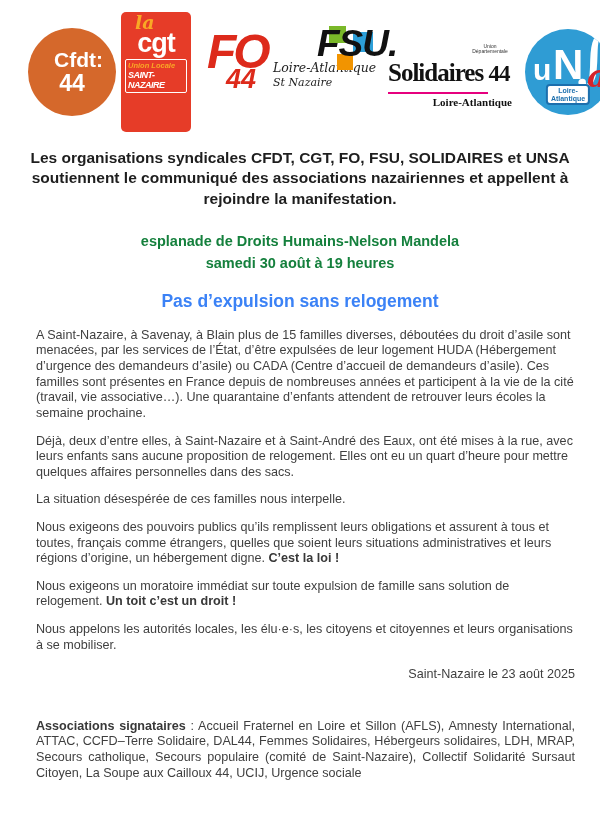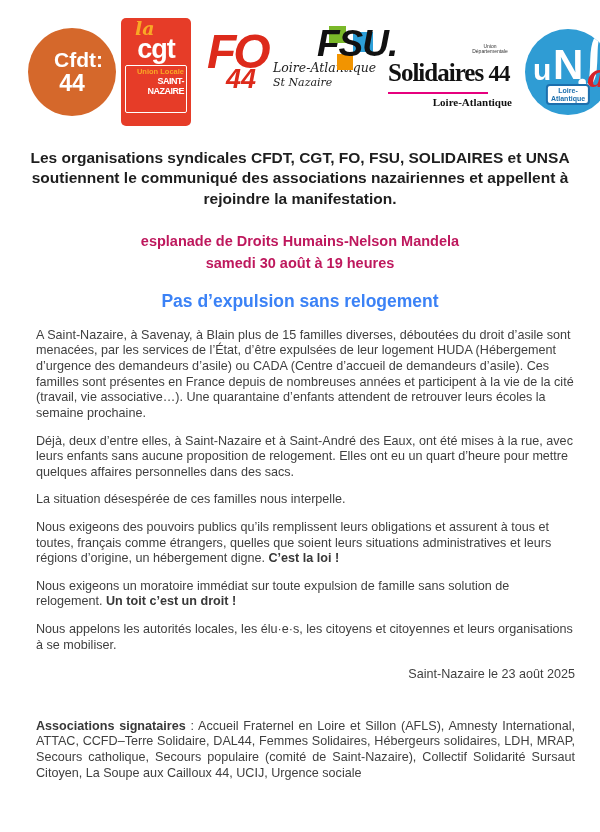--- a/index.html
+++ b/index.html
@@ -17,27 +17,27 @@
   .cfdt-circle {
     width:88px; height:88px; border-radius:50%;
     display:flex; flex-direction:column; align-items:center; justify-content:center;
     color:#fff; flex:0 0 auto;
   }
   .cfdt-circle .l1 { font-weight:bold; font-size:21px; letter-spacing:0;margin-left:13px; }
   .cfdt-circle .l2 { font-weight:bold; font-size:23px; margin-top:-2px; }
 
   
   .cgt-box {
-    width:70px; height:108px; border-radius:5px; flex:0 0 auto;
+    width:70px; height:120px; border-radius:5px; flex:0 0 auto;
     display:flex; flex-direction:column; align-items:center; overflow:hidden;
   }
   .cgt-la { font-family:"DejaVu Serif", serif; font-style:italic; font-weight:bold;
             font-size:19px; color:#F9A825; line-height:17px; margin:2px 0 0 14px; align-self:flex-start;}
   .cgt-main { color:#fff; font-weight:bold; font-size:27px; line-height:24px; letter-spacing:-1px; }
-  .cgt-sub { border:1px solid #fff; border-radius:2px; margin-top:4px; padding:1px 2px 16px; text-align:right; width:62px; }
+  .cgt-sub { border:1px solid #fff; border-radius:2px; margin-top:4px; padding:1px 2px 2px; text-align:left; width:62px;font-style:italic; }
   .cgt-sub .s1 { color:#F9A825; font-size:7.5px; font-weight:bold; display:block; }
   .cgt-sub .s2 { color:#fff; font-size:9px; font-weight:bold; display:block; letter-spacing:-0.5px; }
 
   
   .fo-box { width:72px; flex:0 0 auto; position:relative; height:96px; }
   .fo-main { font-size:48px; font-weight:900; font-style:italic; line-height:44px; letter-spacing:-3px; position:absolute; top:6px; left:11px; }
   .fo-sub  { font-size:27px; font-weight:900; font-style:italic; position:absolute; top:40px; left:30px; }
 
   
   .fsu-box { width:110px; flex:0 0 auto; position:relative; height:96px; }
@@ -124,21 +124,21 @@
       <span class="unsa-badge">
         <span>Loire-</span>
         <span>Atlantique</span>
       </span>
     </div>
 
   </div>
 
   <div class="heading">Les organisations syndicales CFDT, CGT, FO, FSU, SOLIDAIRES et UNSA soutiennent le communiqué des associations nazairiennes et appellent à rejoindre la manifestation.</div>
 
-  <div class="event" style="color:#be185d;">
+  <div class="event" style="color:#15803d;">
     <div>esplanade de Droits Humains-Nelson Mandela</div>
     <div>samedi 30 août à 19 heures</div>
   </div>
 
   <div class="doc-title">Pas d’expulsion sans relogement</div>
 
   <div class="content">
     <p>A Saint-Nazaire, à Savenay, à Blain plus de 15 familles diverses, déboutées du droit d’asile sont menacées, par les services de l’État, d’être expulsées de leur logement HUDA (Hébergement d’urgence des demandeurs d’asile) ou CADA (Centre d’accueil de demandeurs d’asile). Ces familles sont présentes en France depuis de nombreuses années et participent à la vie de la cité (travail, vie associative…). Une quarantaine d’enfants attendent de retrouver leurs écoles la semaine prochaine.</p>
     <p>Déjà, deux d’entre elles, à Saint-Nazaire et à Saint-André des Eaux, ont été mises à la rue, avec leurs enfants sans aucune proposition de relogement. Elles ont eu un quart d’heure pour mettre quelques affaires personnelles dans des sacs.</p>
     <p>La situation désespérée de ces familles nous interpelle.</p>

